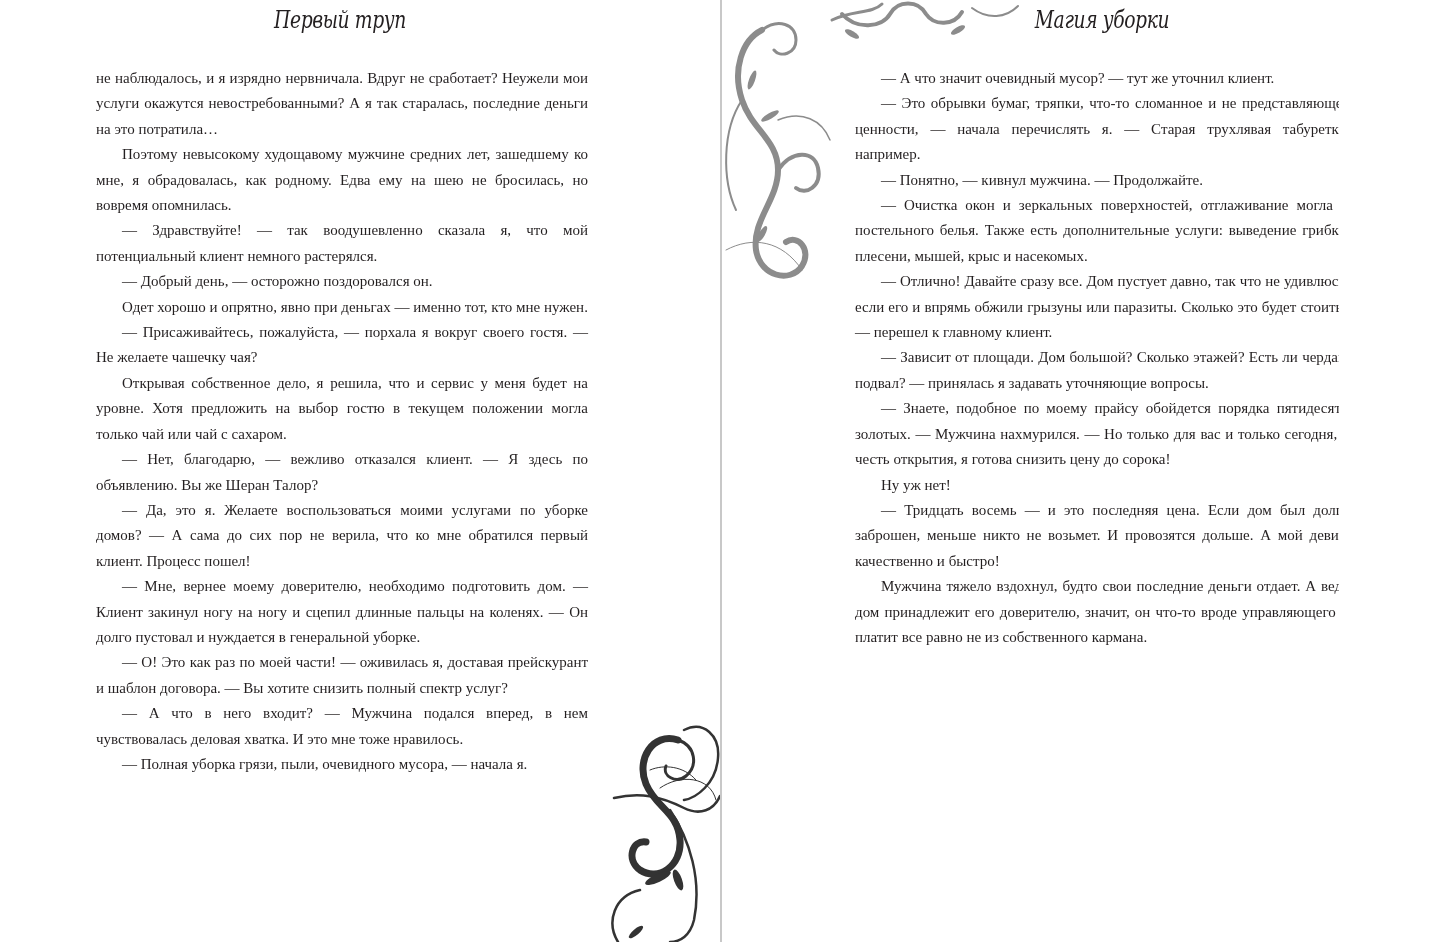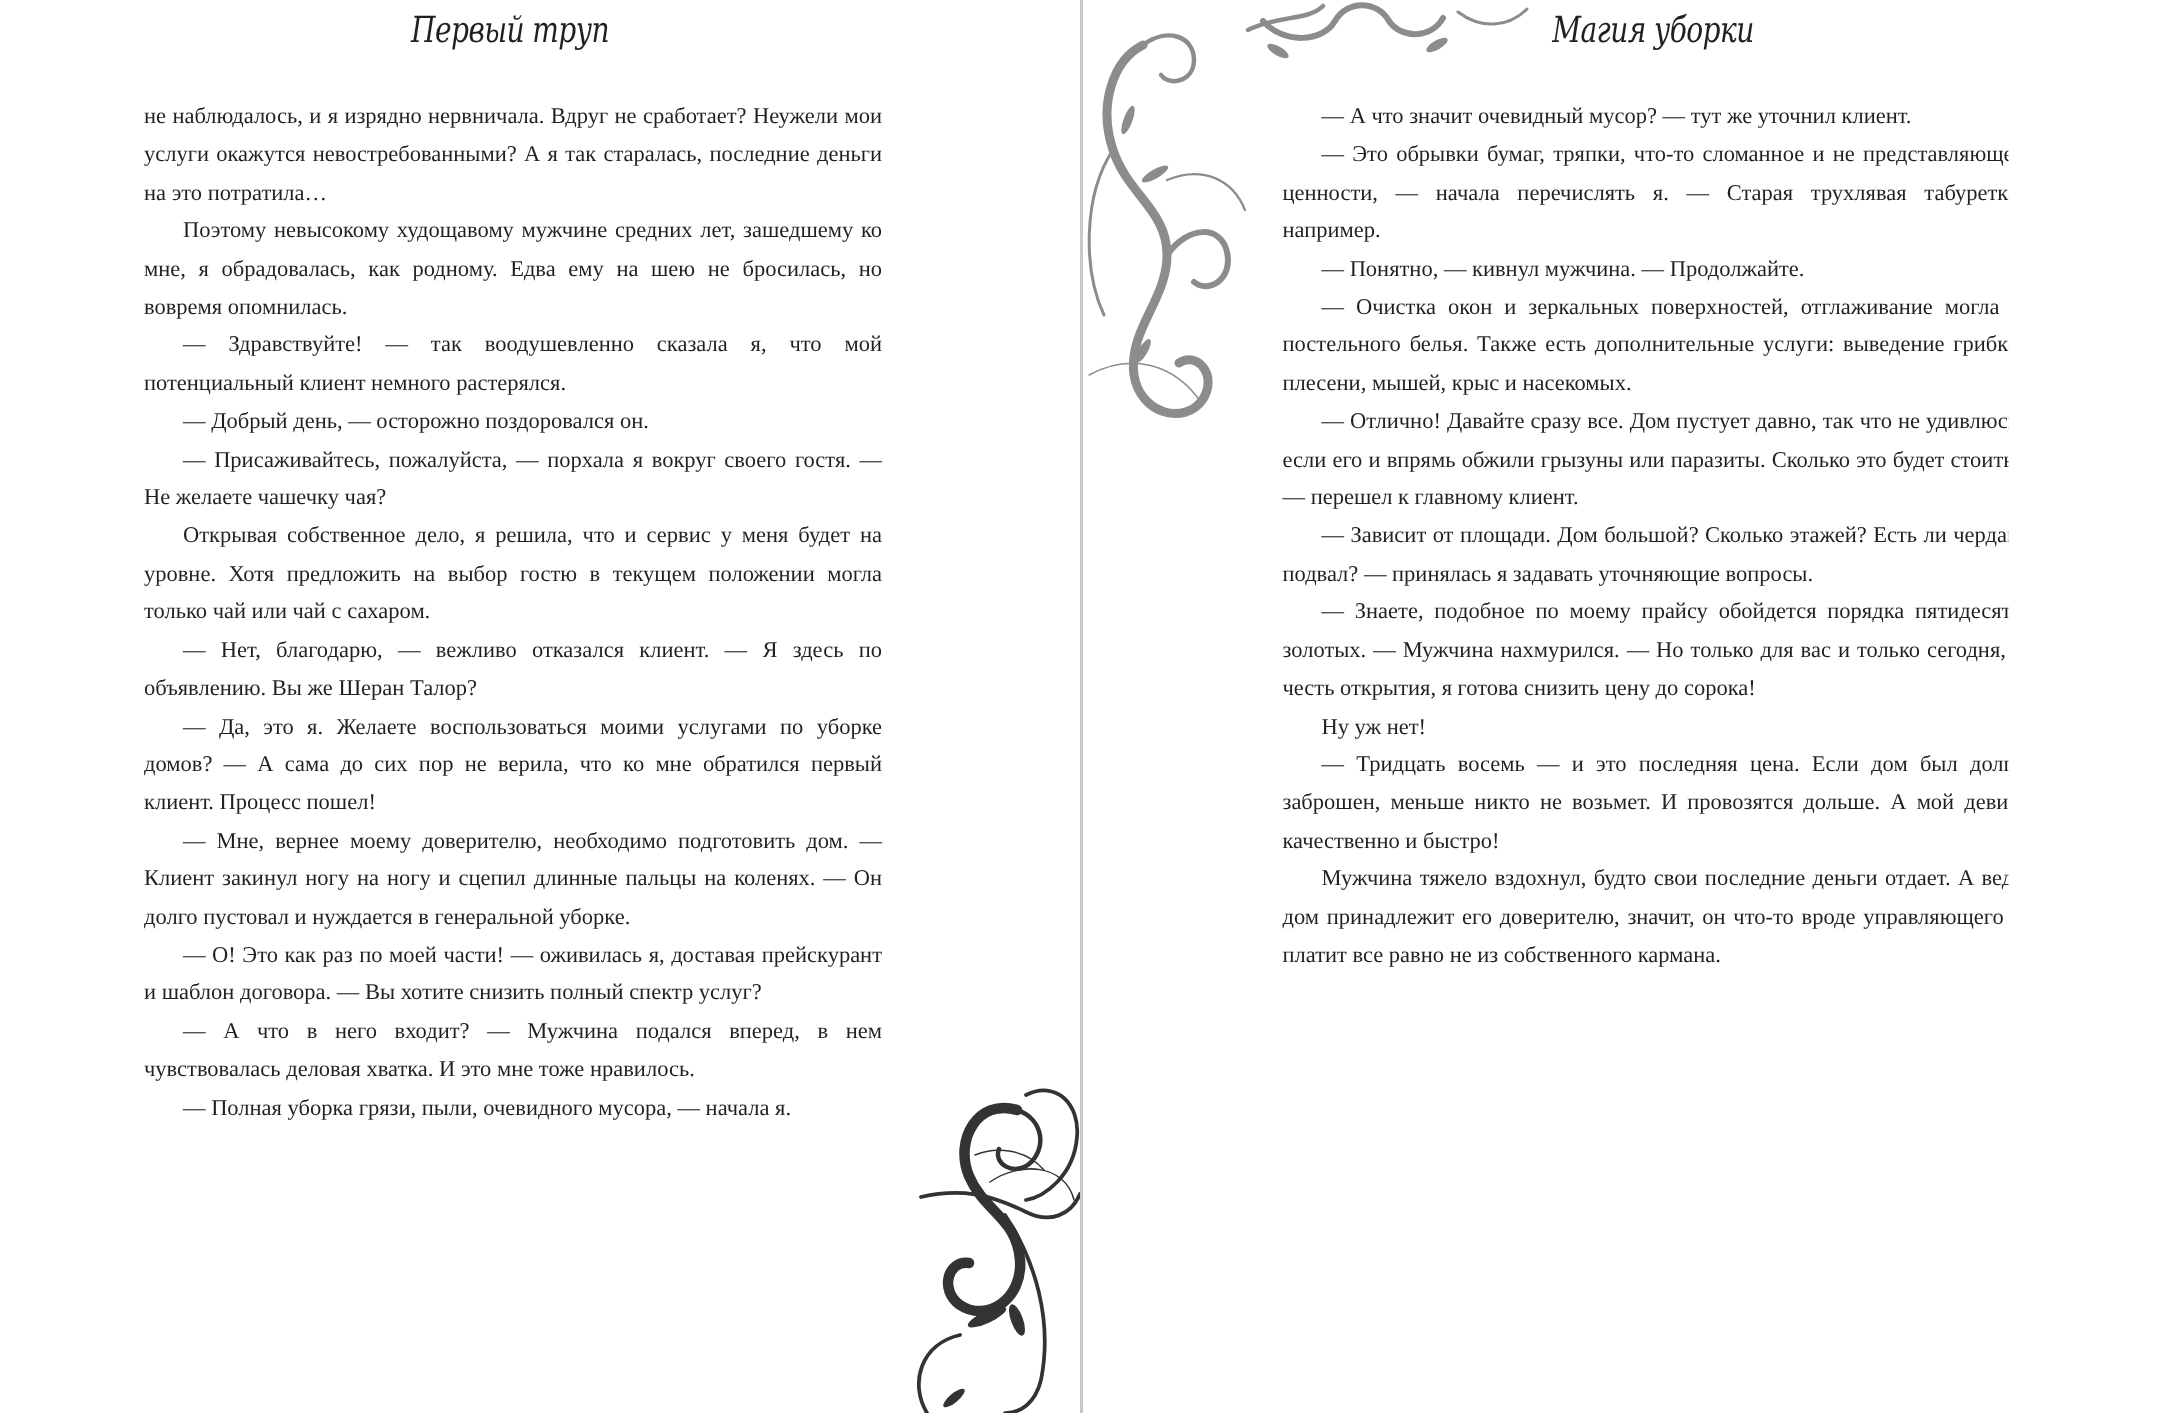--- a/index.html
+++ b/index.html
@@ -51,20 +51,21 @@
 
 <div class="spread">
 
   <div class="page page-left">
     <div class="running-head">Первый труп</div>
     <div class="text" id="left-text">
       <p class="noindent">не наблюдалось, и я изрядно нервничала. Вдруг не сработает? Неужели мои услуги окажутся невостребованными? А я так старалась, последние деньги на это потратила…</p>
       <p>Поэтому невысокому худощавому мужчине средних лет, зашедшему ко мне, я обрадовалась, как родному. Едва ему на шею не бросилась, но вовремя опомнилась.</p>
       <p>— Здравствуйте! — так воодушевленно сказала я, что мой потенциальный клиент немного растерялся.</p>
       <p>— Добрый день, — осторожно поздоровался он.</p>
+      <p>Одет хорошо и опрятно, явно при деньгах — именно тот, кто мне нужен.</p>
       <p>— Присаживайтесь, пожалуйста, — порхала я вокруг своего гостя. — Не желаете чашечку чая?</p>
       <p>Открывая собственное дело, я решила, что и сервис у меня будет на уровне. Хотя предложить на выбор гостю в текущем положении могла только чай или чай с сахаром.</p>
       <p>— Нет, благодарю, — вежливо отказался клиент. — Я здесь по объявлению. Вы же Шеран Талор?</p>
       <p>— Да, это я. Желаете воспользоваться моими услугами по уборке домов? — А сама до сих пор не верила, что ко мне обратился первый клиент. Процесс пошел!</p>
       <p>— Мне, вернее моему доверителю, необходимо подготовить дом. — Клиент закинул ногу на ногу и сцепил длинные пальцы на коленях. — Он долго пустовал и нуждается в генеральной уборке.</p>
       <p>— О! Это как раз по моей части! — оживилась я, доставая прейскурант и шаблон договора. — Вы хотите снизить полный спектр услуг?</p>
       <p>— А что в него входит? — Мужчина подался вперед, в нем чувствовалась деловая хватка. И это мне тоже нравилось.</p>
       <p>— Полная уборка грязи, пыли, очевидного мусора, — начала я.</p>
     </div>
 

